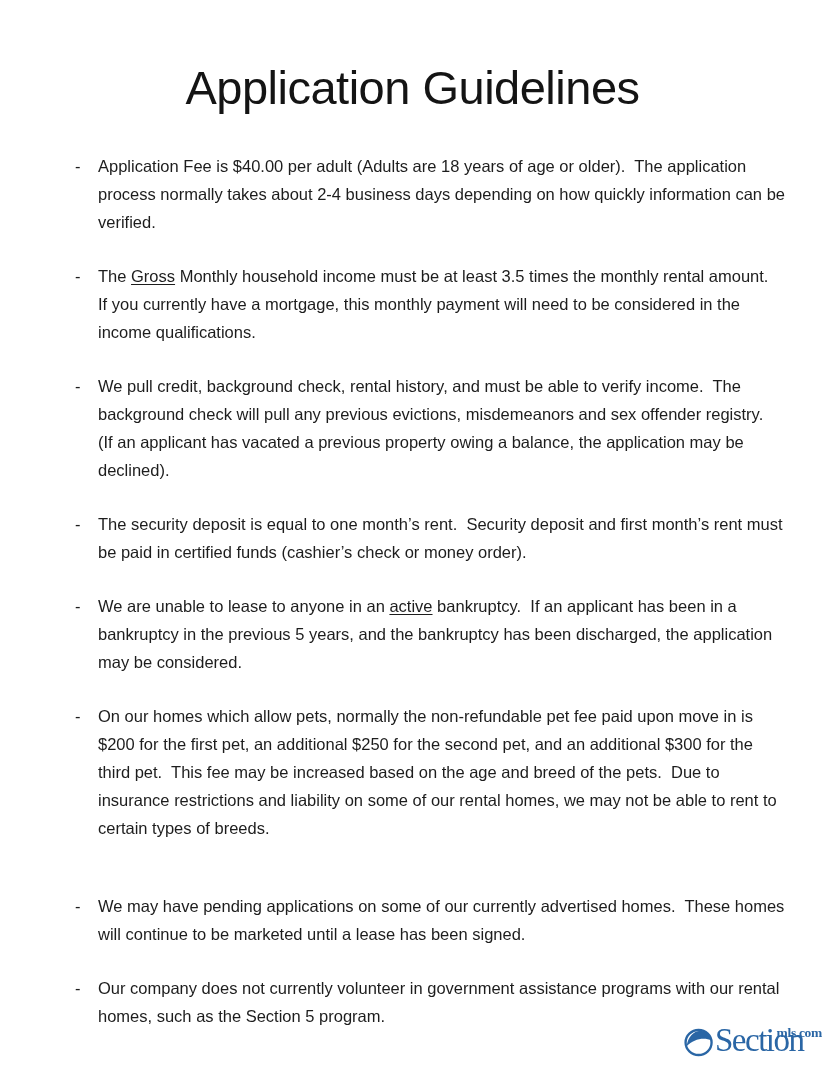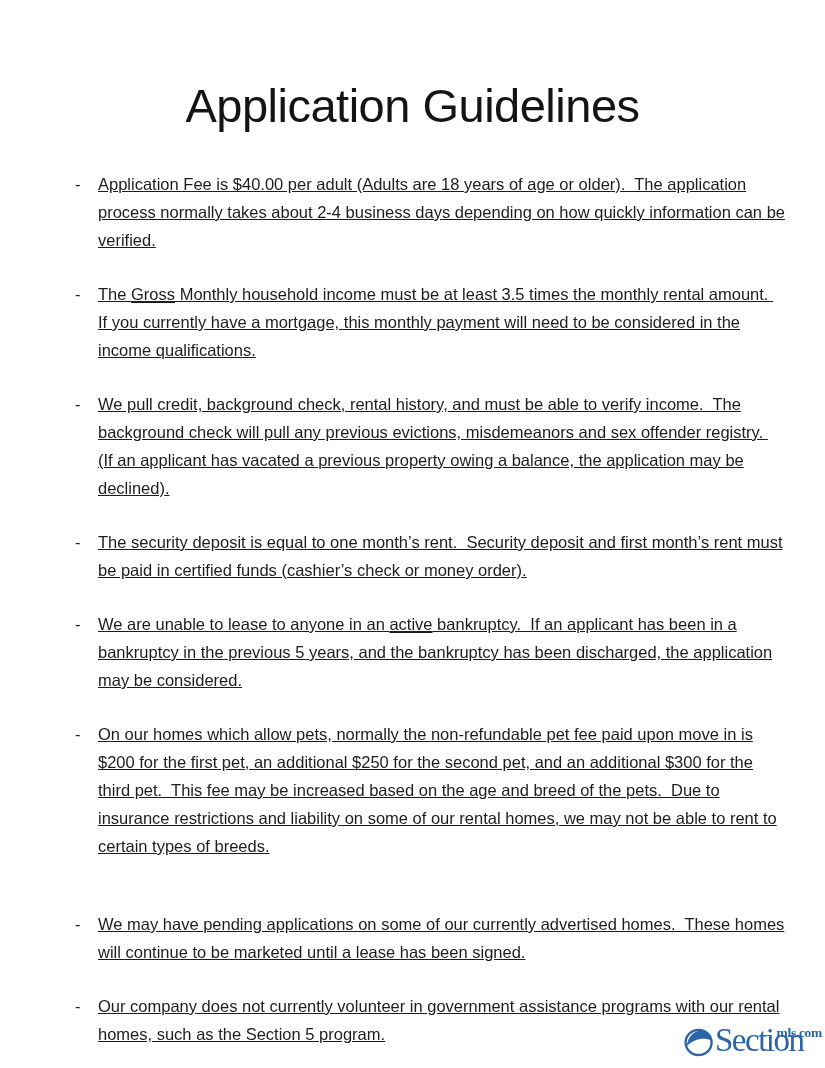--- a/index.html
+++ b/index.html
@@ -11,21 +11,21 @@
     background: #ffffff;
     font-family: "Liberation Sans", sans-serif;
     color: var(--text-color);
     position: relative;
     overflow: hidden;
   }
   .page {
     width: 100%;
     height: 100%;
     position: relative;
-    padding-top: 78px;
+    padding-top: 60px;
   }
   .doc-title {
     margin: 0;
     text-align: center;
     font-size: 47px;
     font-weight: 400;
     line-height: 56px;
     color: #141414;
     letter-spacing: -0.5px;
   }
@@ -44,21 +44,20 @@
   }
   .guideline-item.extra {
     margin-top: 50px;
   }
   .bullet-dash {
     flex: none;
     width: 23px;
   }
   .guideline-text {
     width: 692px;
-    text-decoration: underline;
   }
   .u { text-decoration: underline; text-underline-offset: 2px; }
   .brand-logo {
     position: absolute;
     right: 3px;
     bottom: 11px;
     display: flex;
     align-items: center;
     color: var(--logo-color);
     user-select: none;

